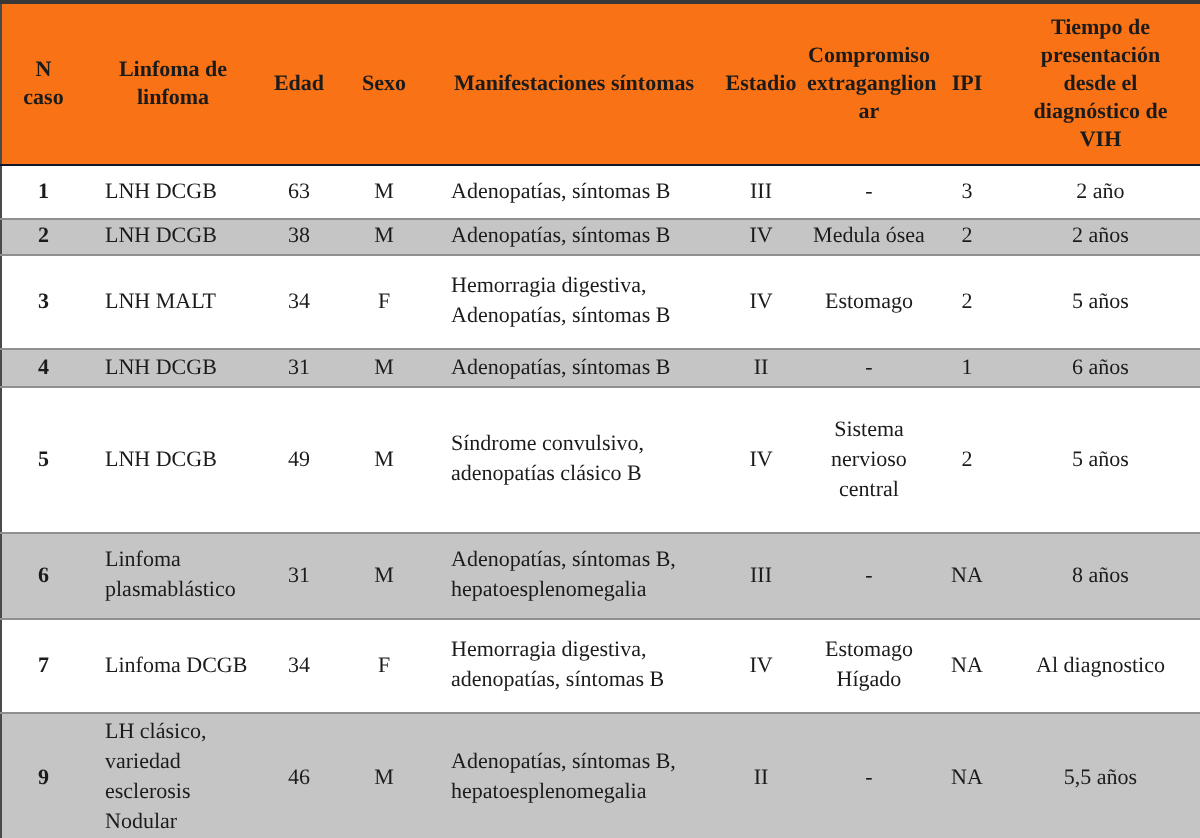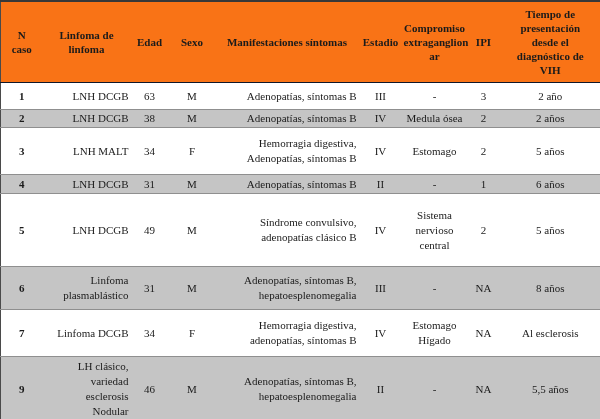--- a/index.html
+++ b/index.html
@@ -51,21 +51,21 @@
     font-size: 11px;
     line-height: 15px;
     vertical-align: middle;
     white-space: pre-line;
     padding: 1px 2px;
     text-align: center;
   }
   
   tbody td:nth-child(2),
   tbody td:nth-child(5) {
-    text-align: right;
+    text-align: left;
     padding-left: 10px;
   }
   tbody td:nth-child(1) { font-weight: bold; }
 
   
   tbody tr.alt td {
     background: #c5c5c5;
     border-top: 1px solid #8f8f8f;
     border-bottom: 1px solid #8f8f8f;
   }
@@ -195,21 +195,21 @@
         <td>7</td>
         <td>Linfoma DCGB</td>
         <td>34</td>
         <td>F</td>
         <td>Hemorragia digestiva,
 adenopatías, síntomas B</td>
         <td>IV</td>
         <td>Estomago
 Hígado</td>
         <td>NA</td>
-        <td>Al esclerosis</td>
+        <td>Al diagnostico</td>
       </tr>
       <tr class="alt">
         <td>9</td>
         <td>LH clásico,
 variedad
 esclerosis
 Nodular</td>
         <td>46</td>
         <td>M</td>
         <td>Adenopatías, síntomas B,

